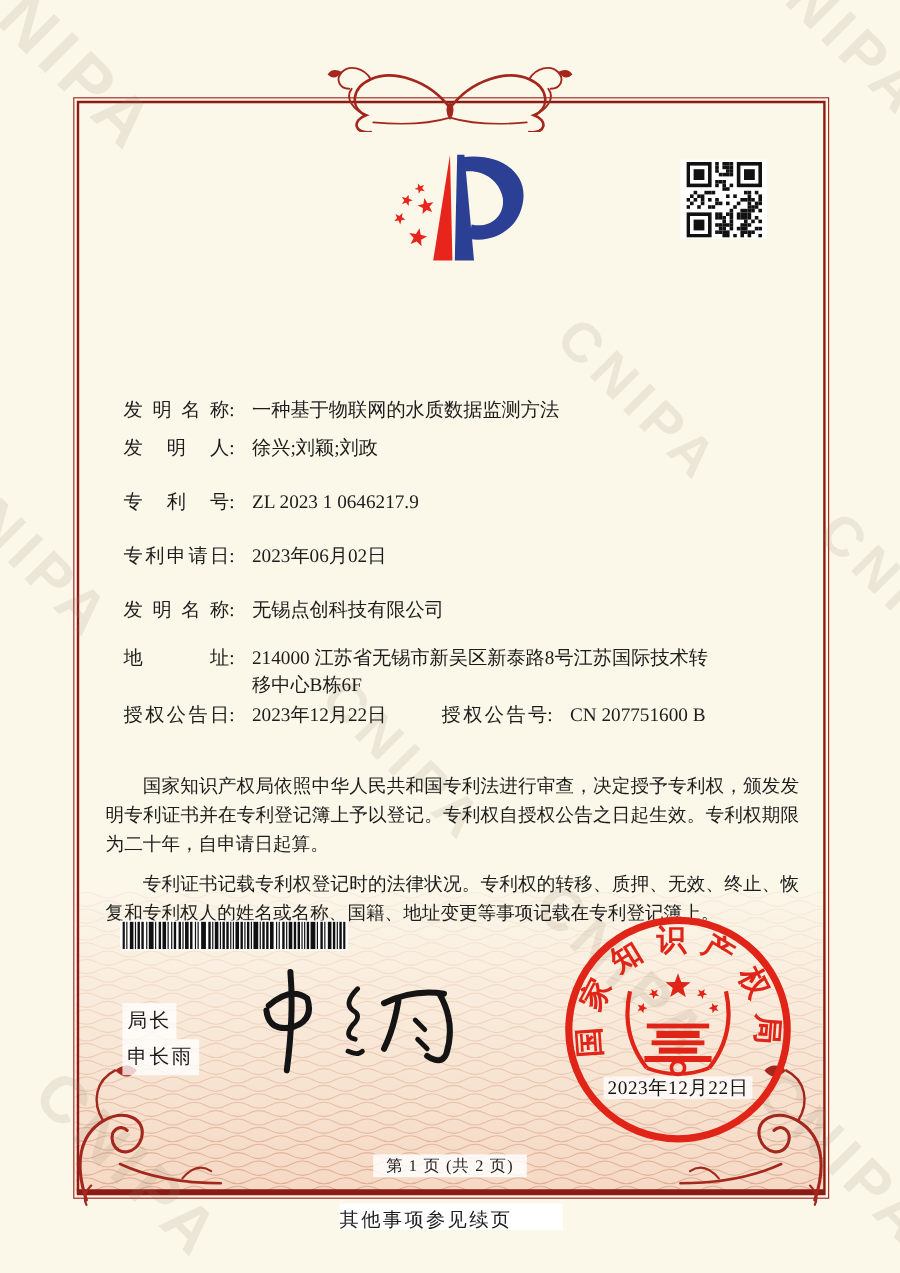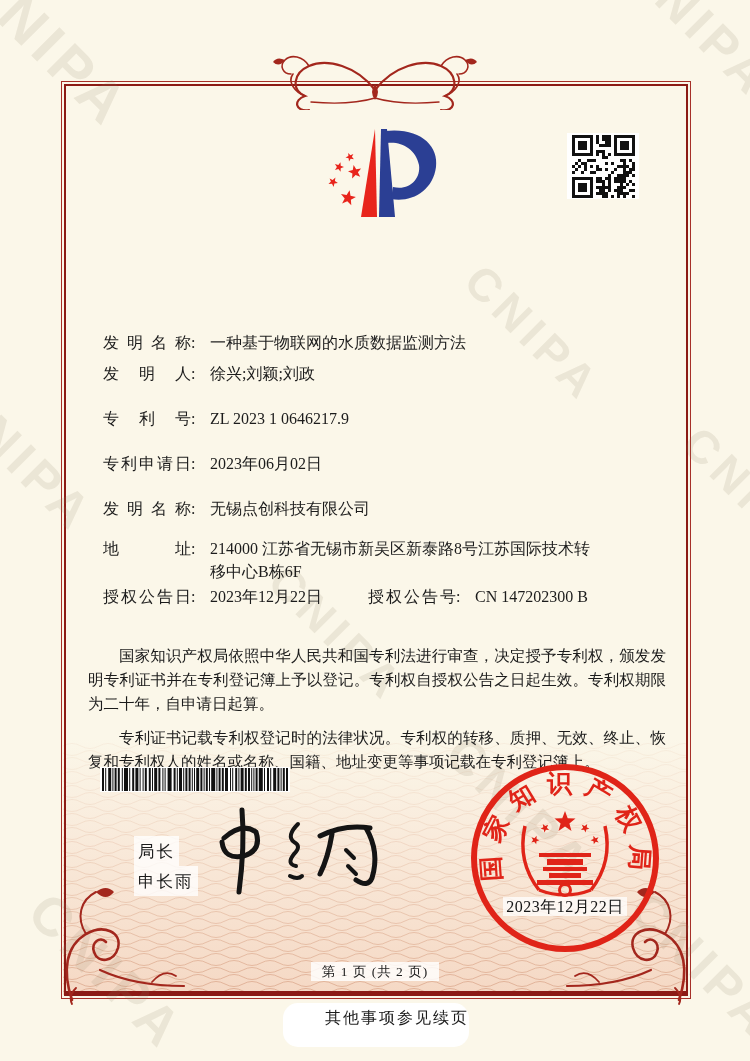--- a/index.html
+++ b/index.html
@@ -34,28 +34,28 @@
   .frow.addr .fvalue{width:392px;line-height:23px;}
   .grantgrp{position:absolute;top:0;white-space:nowrap;}
   
   .paras{position:absolute;left:88px;top:644px;width:578px;font-size:15.5px;line-height:1.55;
          text-align:justify;z-index:5;}
   .paras p{margin:0 0 10px;text-indent:2em;}
   
   .barcode{position:absolute;left:100px;top:767px;background:#fff;padding:1px 2px;z-index:5;line-height:0;}
   .signer{position:absolute;left:102px;top:836px;z-index:5;font-family:"Liberation Sans",sans-serif;
           font-size:16.5px;letter-spacing:2px;}
-  .signer span{display:block;line-height:30px;background:rgba(255,255,255,.78);padding:0 4px;width:fit-content;margin-left:32px;}
+  .signer span{display:block;line-height:30px;background:rgba(255,255,255,.78);padding:0 4px;width:fit-content;}
   .signature{position:absolute;left:198px;top:796px;z-index:5;}
   .seal{position:absolute;left:465px;top:758px;z-index:6;}
   .pageinfo{position:absolute;left:0;right:0;top:963px;text-align:center;font-size:13.5px;
             letter-spacing:1px;z-index:5;}
   .pageinfo span{background:rgba(255,255,255,.82);padding:2px 11px;}
-  .footnote{position:absolute;left:283px;top:1003px;width:186px;height:44px;background:#fff;
-            text-align:right;line-height:30px;font-size:16px;letter-spacing:2px;z-index:5;border-radius:15px;}
+  .footnote{position:absolute;left:283px;top:1003px;width:186px;height:22px;background:#fff;
+            text-align:left;line-height:30px;font-size:16px;letter-spacing:2px;z-index:5;}
   
   .toporn{position:absolute;left:245px;top:54px;z-index:4;}
   .cornL{position:absolute;left:56px;top:870px;z-index:4;}
   .cornR{position:absolute;left:560px;top:870px;z-index:4;}
 </style>
 </head>
 <body>
 
 <div class="page">
 
@@ -307,21 +307,21 @@
       <span class="flabel">发明名称</span><span class="fcolon">:</span><span class="fvalue">无锡点创科技有限公司</span>
     </div>
     <div class="frow addr" style="top:229px">
       <span class="flabel">地址</span><span class="fcolon">:</span><span class="fvalue">214000 江苏省无锡市新吴区新泰路8号江苏国际技术转移中心B栋6F</span>
     </div>
     <div class="frow" style="top:277px;width:500px">
       <span class="grantgrp" style="left:0">
         <span class="flabel">授权公告日</span><span class="fcolon">:</span><span class="fvalue">2023年12月22日</span>
       </span>
       <span class="grantgrp" style="left:265px">
-        <span class="flabel">授权公告号</span><span class="fcolon">:</span><span class="fvalue">CN 147202300 B</span>
+        <span class="flabel">授权公告号</span><span class="fcolon">:</span><span class="fvalue">CN 207751600 B</span>
       </span>
     </div>
   </div>
 
   <div class="paras">
     <p>国家知识产权局依照中华人民共和国专利法进行审查，决定授予专利权，颁发发明专利证书并在专利登记簿上予以登记。专利权自授权公告之日起生效。专利权期限为二十年，自申请日起算。</p>
     <p>专利证书记载专利权登记时的法律状况。专利权的转移、质押、无效、终止、恢复和专利权人的姓名或名称、国籍、地址变更等事项记载在专利登记簿上。</p>
   </div>
 
   <div class="barcode">

